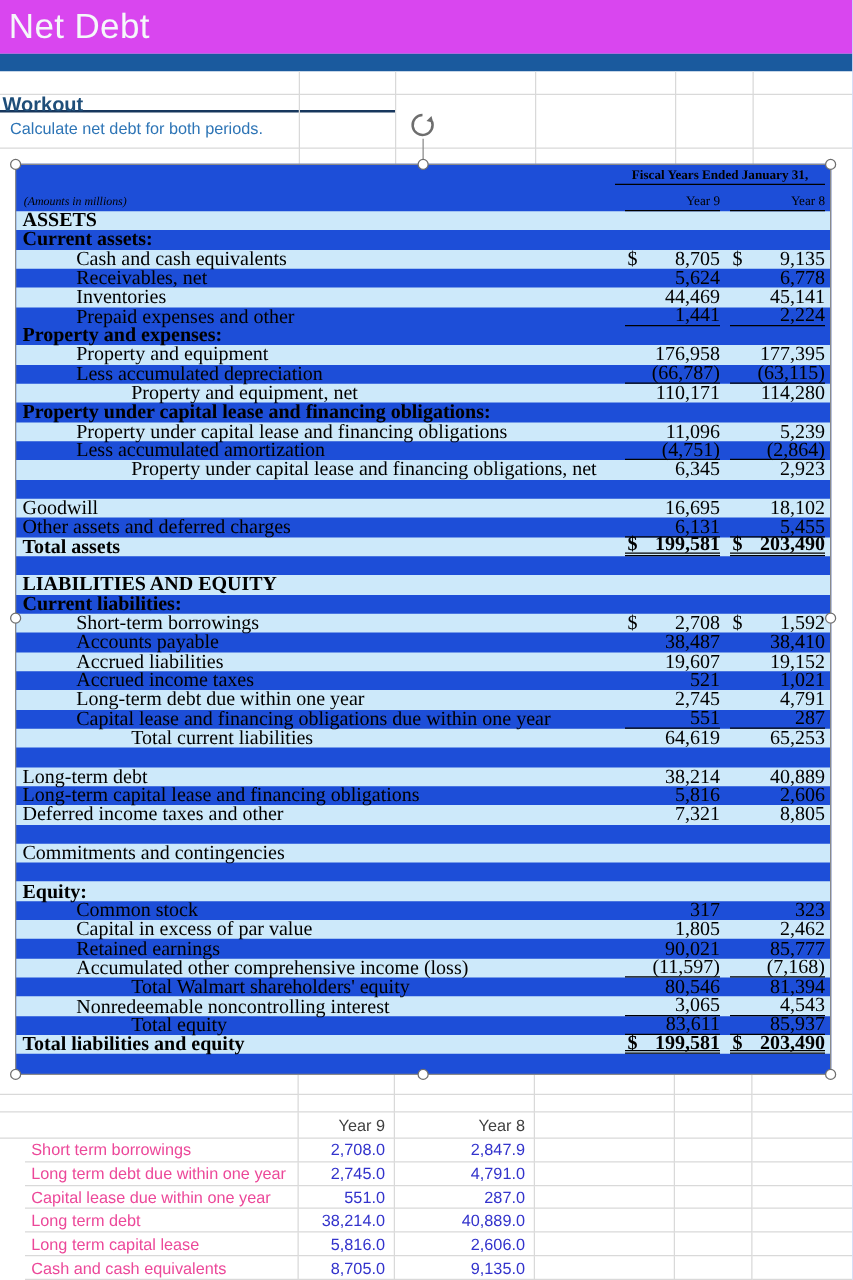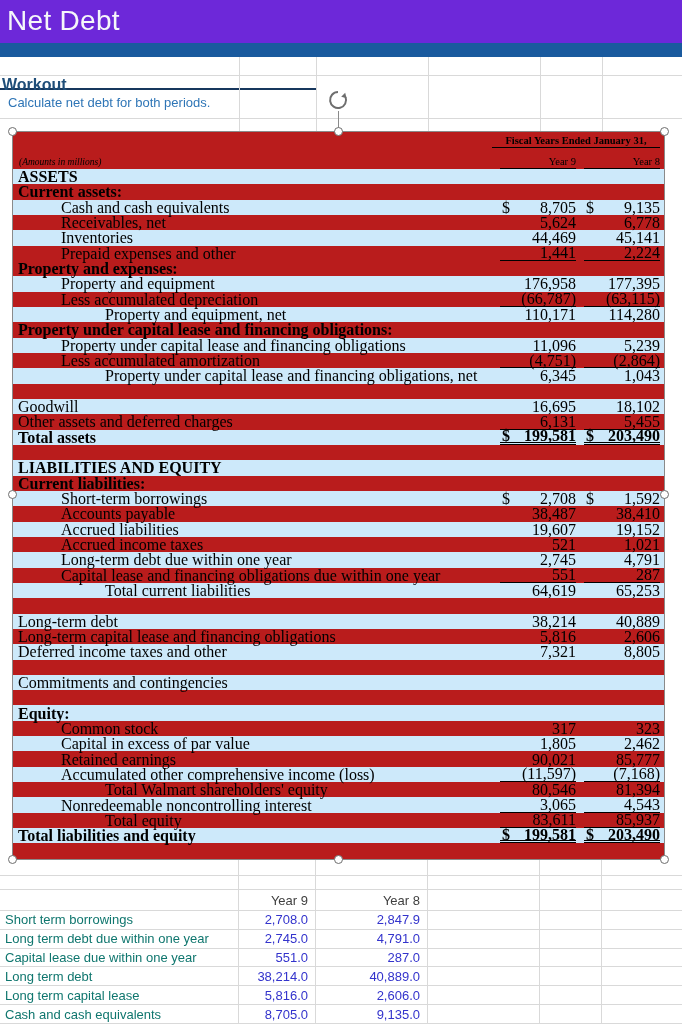--- a/index.html
+++ b/index.html
@@ -1,30 +1,30 @@
 <!DOCTYPE html>
 <html><head>
 <meta charset="utf-8">
 <style>
   html,body{margin:0;padding:0;background:#fff;}
   #app{position:relative;width:682px;height:1024px;overflow:hidden;background:#fff;
        font-family:"Liberation Sans",sans-serif;}
   
-  #titlebar{position:absolute;left:0;top:0;width:682px;height:43px;background:#6d28d9;}
+  #titlebar{position:absolute;left:0;top:0;width:682px;height:43px;background:#d946ef;}
   #titlebar .t{position:absolute;left:7px;top:5px;font-size:28px;font-weight:400;color:#f5f7fa;letter-spacing:.3px;}
   #titlestrip{position:absolute;left:0;top:43px;width:682px;height:14px;background:#1a5a9e;}
   
   #grid-top{position:absolute;left:0;top:57px;width:682px;height:74px;}
   .vline{position:absolute;top:0;width:1px;background:#d9d9d9;}
   .hline{position:absolute;left:0;width:682px;height:1px;background:#d9d9d9;}
   #workout-underline{position:absolute;left:0;top:31px;width:316px;height:1.5px;background:#17375d;}
   #workout-heading{position:absolute;left:2px;top:19px;font-size:16px;font-weight:bold;color:#1f4e79;}
   #workout-instruction{position:absolute;left:8px;top:38px;font-size:13px;color:#2e75b6;}
   
-  #stmt{position:absolute;left:12px;top:131px;width:653px;height:729px;background:#b91c1c;
+  #stmt{position:absolute;left:12px;top:131px;width:653px;height:729px;background:#1d4ed8;
         border:1px solid #8a8a8a;box-sizing:border-box;z-index:3;
         font-family:"Liberation Serif",serif;color:#000;}
   #stmt-head{height:37px;position:relative;}
   #ph-box{position:absolute;right:4px;top:3px;width:168px;text-align:center;font-size:10.5px;font-weight:bold;
           border-bottom:1px solid #000;white-space:nowrap;padding-bottom:1px;}
   #amounts-note{position:absolute;left:6px;bottom:2px;font-size:9.5px;font-style:italic;}
   .yhdr{position:absolute;bottom:0;width:76px;text-align:right;font-size:10.5px;border-bottom:1px solid #000;padding-bottom:1px;}
   #yh1{right:88px;} #yh2{right:4px;}
   .srow{height:15.333px;display:flex;align-items:center;font-size:16px;line-height:15px;white-space:nowrap;}
   .srow.fill{background:#cde9fa;}
@@ -43,21 +43,21 @@
           border-radius:50%;box-sizing:border-box;z-index:5;}
   #rot-stem{position:absolute;left:338px;top:111px;width:1px;height:17px;background:#8a8a8a;z-index:4;}
   #rot-icon{position:absolute;left:327px;top:89px;z-index:5;}
   
   #wk-grid{position:absolute;left:0;top:860px;width:682px;height:164px;display:grid;
            grid-template-columns:239px 77px 112px 112px 62px 80px;
            grid-template-rows:16px 14px 21px repeat(6,18.83px);font-size:13px;}
   .gcell{border-right:1px solid #d9d9d9;border-bottom:1px solid #d9d9d9;display:flex;align-items:center;
          box-sizing:border-box;white-space:nowrap;}
   .gcell.lastc{border-right:none;}
-  .wk-label{color:#0f766e;padding-left:5px;}
+  .wk-label{color:#ec4899;padding-left:5px;margin-left:20px;}
   .wk-val{color:#3333cc;justify-content:flex-end;padding-right:7px;}
   .wk-hdr{color:#3f3f3f;justify-content:flex-end;padding-right:7px;}
 </style>
 </head>
 <body>
 
 <div id="app">
 
   <div id="titlebar">
     <span class="t">Net Debt</span>
@@ -197,21 +197,21 @@
           </div>
         </div>
         <div class="srow fill">
           <div class="slab ind2">Property under capital lease and financing obligations, net</div>
           <div class="scell">
             <span class="dol"></span>
             <span>6,345</span>
           </div>
           <div class="scell">
             <span class="dol"></span>
-            <span>1,043</span>
+            <span>2,923</span>
           </div>
         </div>
         <div class="srow"></div>
         <div class="srow fill">
           <div class="slab ind0">Goodwill</div>
           <div class="scell">
             <span class="dol"></span>
             <span>16,695</span>
           </div>
           <div class="scell">

